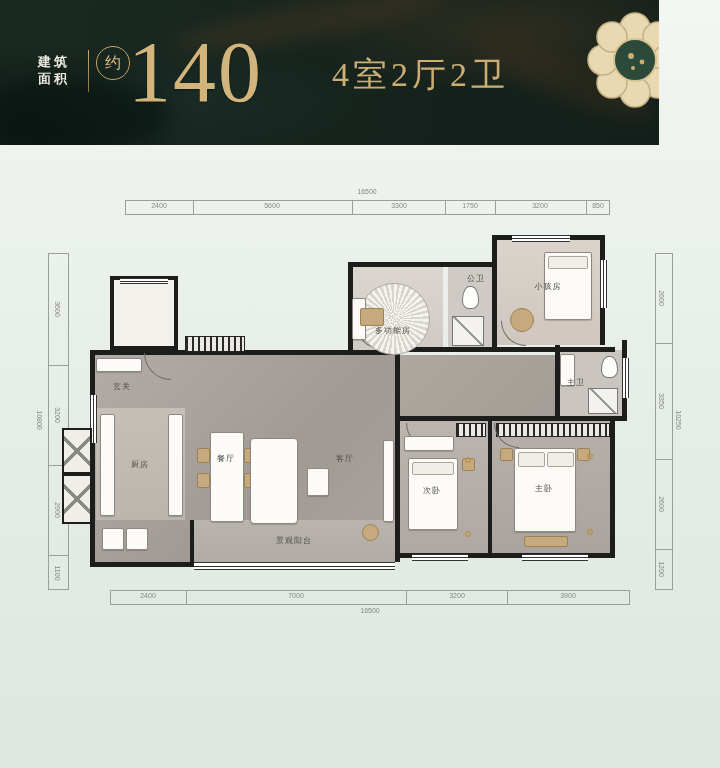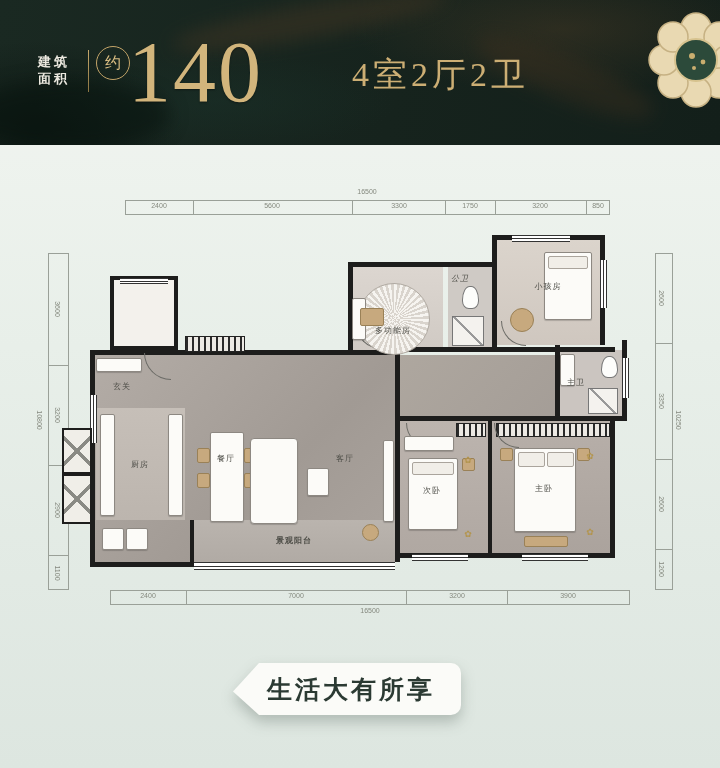--- a/index.html
+++ b/index.html
@@ -1,36 +1,36 @@
 <!DOCTYPE html>
 <html><head>
 <meta charset="utf-8">
 <style>
   html,body{margin:0;padding:0;}
   body{width:720px;height:768px;overflow:hidden;font-family:"Liberation Sans","DejaVu Sans",sans-serif;background:#e9efe9;}
   .page{position:relative;width:720px;height:768px;background:linear-gradient(180deg,#f3f6f2 0%,#e8efe9 45%,#dde6e0 100%);}
   .a{position:absolute;}
 
   
-  .header{left:0;top:0;width:720px;height:145px;overflow:hidden;
+  .header{left:0;top:0;width:659px;height:145px;overflow:hidden;
     background:
       radial-gradient(ellipse 300px 90px at 78% 20%, rgba(90,66,40,.35), transparent 70%),
       radial-gradient(ellipse 260px 70px at 30% 70%, rgba(25,48,40,.55), transparent 70%),
       radial-gradient(ellipse 200px 120px at 5% 90%, rgba(8,18,14,.7), transparent 75%),
       linear-gradient(100deg,#1a2922 0%,#16231d 55%,#131f1a 100%);}
   .branch{position:absolute;border-radius:50%;filter:blur(9px);}
   .hdr-label{color:#ece9e0;font-size:13px;line-height:17px;letter-spacing:3px;font-weight:bold;}
   .hdr-divider{width:1px;background:linear-gradient(#c7a96c,#8a7443);}
   .approx-circle{width:32px;height:32px;border:1px solid #c3a468;border-radius:50%;color:#d9bd82;
     font-size:16px;line-height:32px;text-align:center;}
   .big-num{font-family:"Liberation Serif","DejaVu Serif",serif;color:#d2b57c;font-size:86px;line-height:100px;
     letter-spacing:2px;text-shadow:0 1px 2px rgba(0,0,0,.4);}
   .unit{font-family:"Liberation Serif","DejaVu Serif",serif;color:#d2b57c;font-size:42px;}
   .unit sup{font-size:19px;vertical-align:26px;}
-  .hdr-rooms{font-family:"Liberation Serif","DejaVu Serif",serif;color:#ccae74;font-size:34px;letter-spacing:4px;margin-left:20px;}
+  .hdr-rooms{font-family:"Liberation Serif","DejaVu Serif",serif;color:#ccae74;font-size:34px;letter-spacing:4px;}
 
   
   .plan{left:60px;top:190px;width:632px;height:460px;}
   .wall{position:absolute;background:#1d1d1c;}
   .floor{position:absolute;}
   .win-h{position:absolute;background:#fff;border-top:1px solid #333;border-bottom:1px solid #333;
     background-image:linear-gradient(#333,#333);background-size:100% 1px;background-position:center;background-repeat:no-repeat;}
   .win-v{position:absolute;background:#fff;border-left:1px solid #333;border-right:1px solid #333;
     background-image:linear-gradient(90deg,#333,#333);background-size:1px 100%;background-position:center;background-repeat:no-repeat;}
   .hatch{position:absolute;border:1px solid #222;background:repeating-linear-gradient(90deg,#2a2a2a 0 2px,#ece9e4 2px 6px);}
@@ -261,26 +261,25 @@
 
     <div class="orn" style="left:408px;top:270px;">✿</div>
     <div class="orn" style="left:408px;top:344px;">✿</div>
     <div class="orn" style="left:530px;top:266px;">✿</div>
     <div class="orn" style="left:530px;top:342px;">✿</div>
 
     <div class="rlabel" style="left:62px;top:196px;">玄关</div>
     <div class="rlabel" style="left:80px;top:274px;">厨房</div>
     <div class="rlabel" style="left:166px;top:268px;">餐厅</div>
     <div class="rlabel" style="left:285px;top:268px;">客厅</div>
-    <div class="rlabel" style="left:234px;top:350px;font-weight:bold;">景观阳台</div>
+    <div class="rlabel" style="left:234px;top:350px;">景观阳台</div>
     <div class="rlabel" style="left:333px;top:140px;">多功能房</div>
-    <div class="rlabel" style="left:400px;top:88px;font-style:italic;">公卫</div>
+    <div class="rlabel" style="left:416px;top:88px;">公卫</div>
     <div class="rlabel" style="left:488px;top:96px;">小孩房</div>
     <div class="rlabel" style="left:372px;top:300px;">次卧</div>
     <div class="rlabel" style="left:484px;top:298px;">主卧</div>
     <div class="rlabel" style="left:516px;top:192px;">主卫</div>
   </div>
 
   <div class="a banner">
-    <div class="banner-right">生活大有所享</div>
   </div>
 
 </div>
 
 </body></html>

